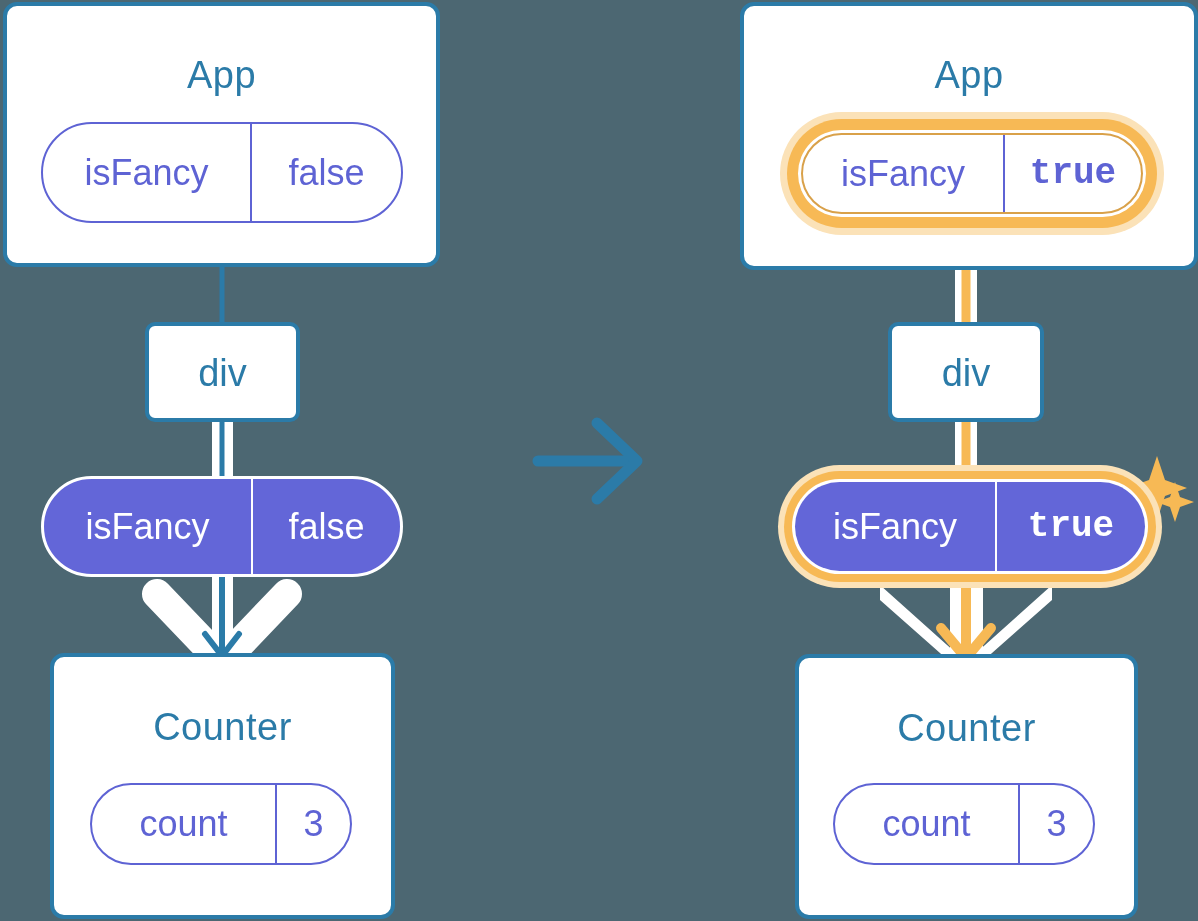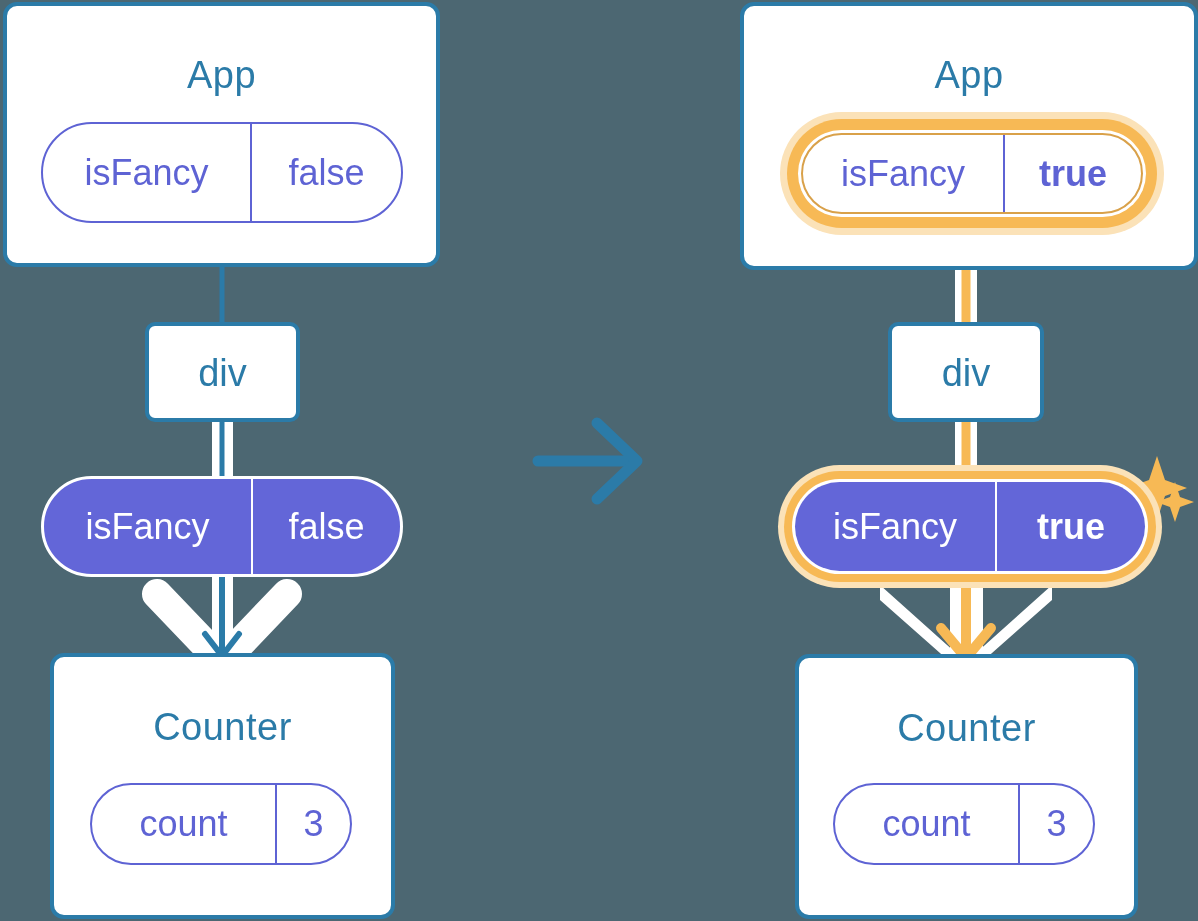--- a/index.html
+++ b/index.html
@@ -56,21 +56,21 @@
   .pill.outline .cell{color:#5e63d4;}
   .pill.outline .v{border-left:2px solid #5e63d4;}
 
   
   .pill.filled{
     background:#6366d8;
     border:3px solid #ffffff;
   }
   .pill.filled .cell{color:#ffffff;}
   .pill.filled .v{border-left:2px solid #ffffff;}
-  .pill .v.bold{font-weight:bold;}
+  .pill .v.bold{font-weight:bold;font-family:Liberation Mono, monospace;}
 
   
   .glow{
     position:absolute;
     border-radius:999px;
     z-index:7;
     box-sizing:border-box;
   }
   .glow.halo{background:#fbe2b8;}
   .glow.ring{background:#f7b955;}

